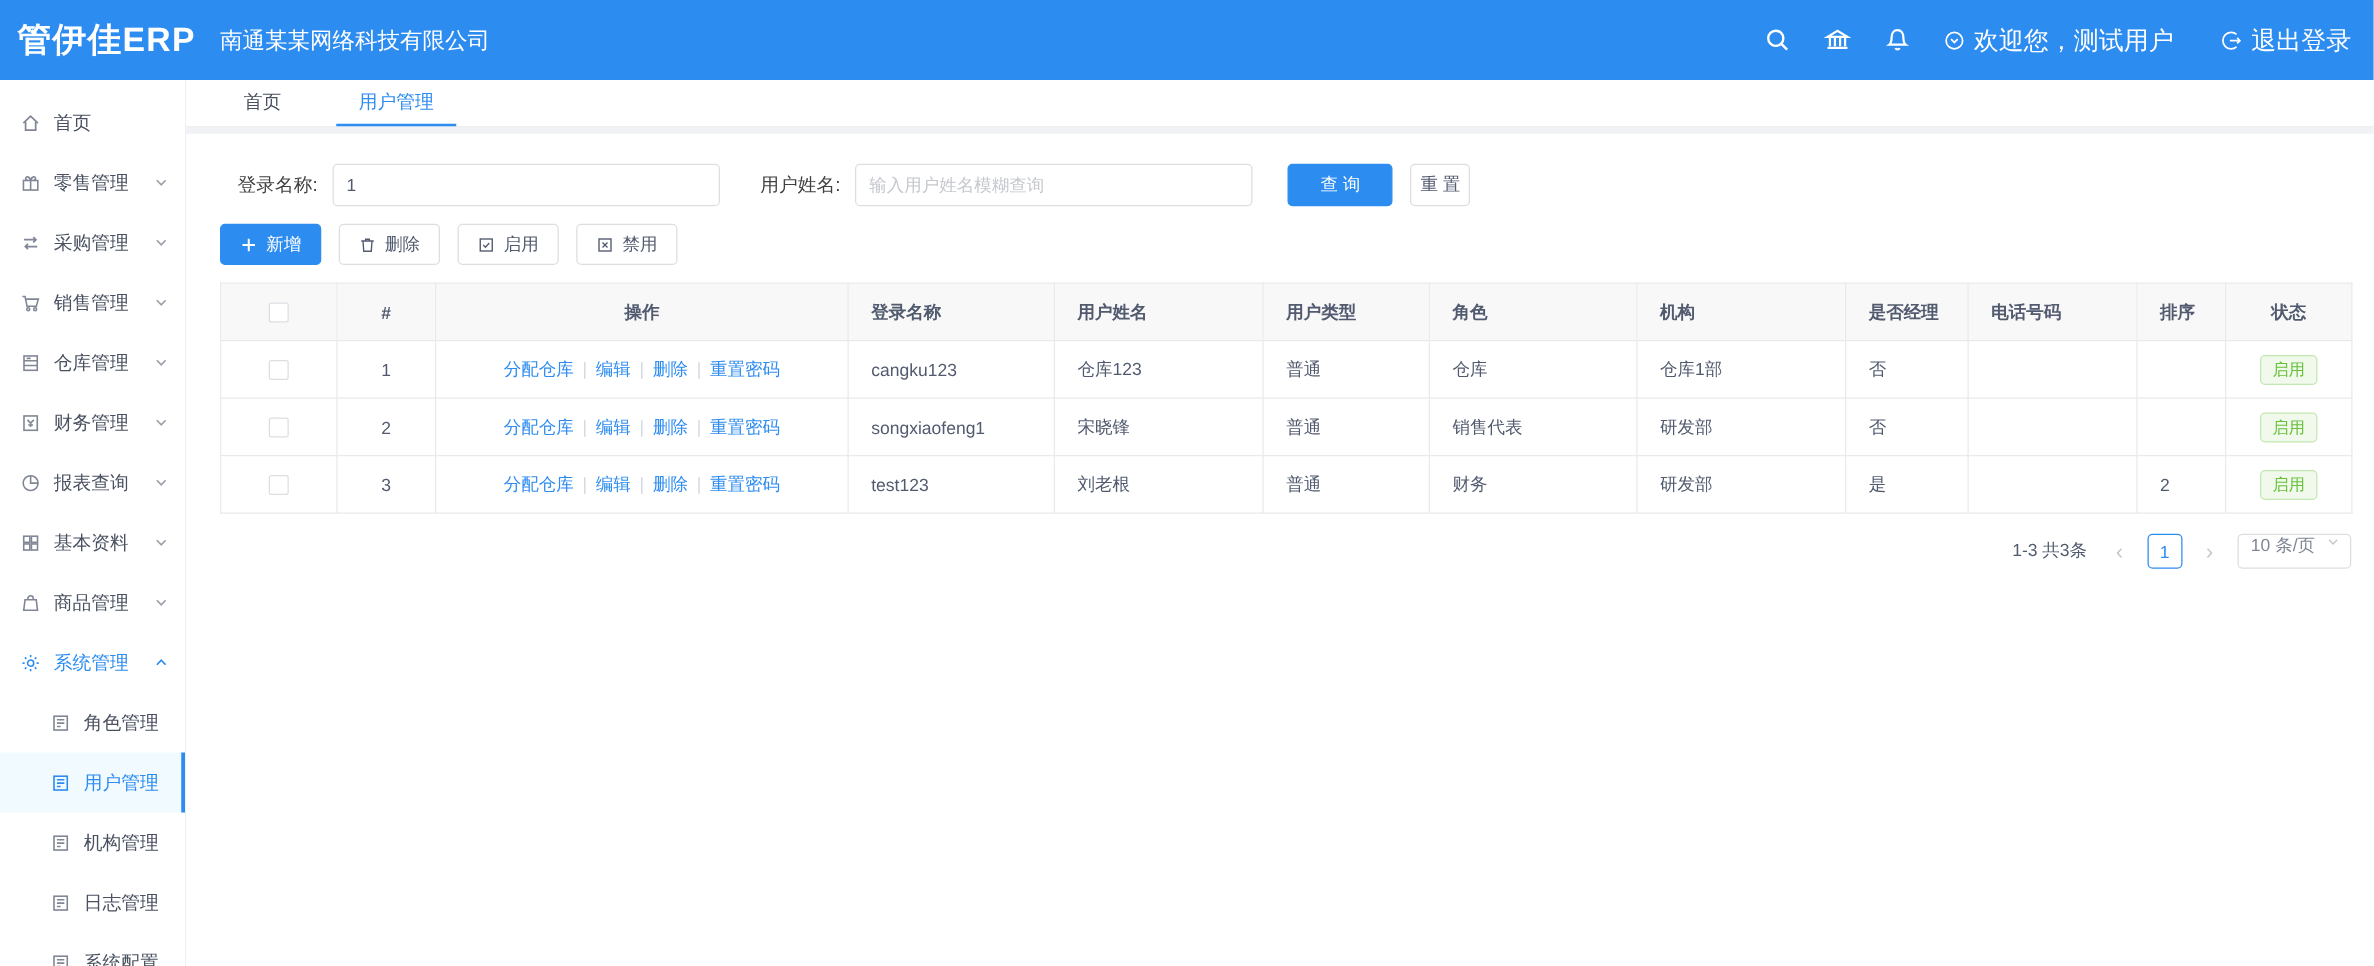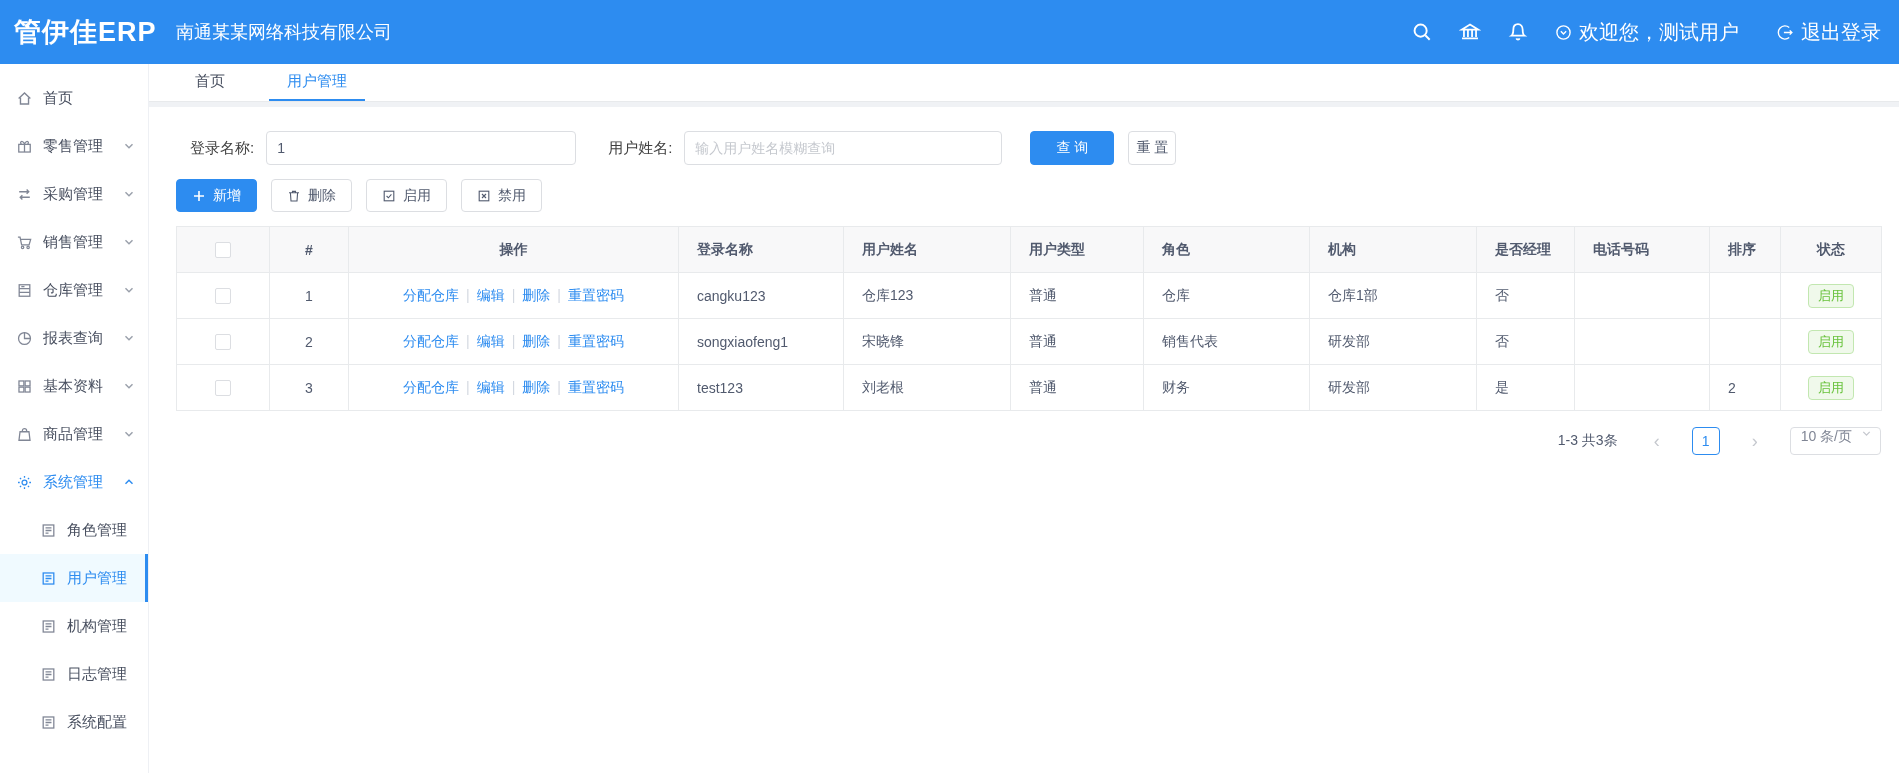--- a/index.html
+++ b/index.html
@@ -65,21 +65,21 @@
   .grid th, .grid td { border:1px solid #e8eaec; height:46px; padding:0 18px; white-space:nowrap; overflow:hidden; }
   .grid th { background:#f8f8f9; font-weight:bold; color:#515a6e; text-align:left; }
   .grid td { color:#515a6e; background:#fff; }
   .col-center { text-align:center !important; }
   .cb { display:inline-block; width:16px; height:16px; border:1px solid #dcdee2; border-radius:2px; background:#fff; cursor:pointer; vertical-align:middle; }
   .op-link { color:#2d8cf0; cursor:pointer; }
   .op-sep { color:#d4d9e1; margin:0 7px; }
   .badge { display:inline-block; padding:3px 9px; font-size:13px; line-height:16px; color:#67c23a; background:#f0f9eb; border:1px solid #c2e7b0; border-radius:4px; cursor:pointer; }
 
   
-  .pager { width:1705px; margin-top:16px; display:flex; align-items:center; justify-content:flex-end; gap:24px; color:#515a6e; }
+  .pager { width:1705px; margin-top:16px; display:flex; align-items:center; justify-content:flex-end; gap:11px; color:#515a6e; }
   .pg-total { margin-right:4px; }
   .pg-chev { width:22px; height:28px; display:flex; align-items:center; justify-content:center; color:#c5c8ce; font-size:18px; cursor:pointer; }
   .pg-page { min-width:28px; height:28px; display:flex; align-items:center; justify-content:center; border:1px solid #2d8cf0; color:#2d8cf0; border-radius:4px; background:#fff; cursor:pointer; }
   .pg-size { height:28px; border:1px solid #dcdee2; border-radius:4px; display:flex; align-items:flex-start; gap:9px; padding:0 8px 0 10px; color:#808695; background:#fff; cursor:pointer; }
   .pg-size-chev { width:11px; height:11px; color:#c5c8ce; }
 </style>
 </head>
 <body>
 
 <div class="topbar">
@@ -154,20 +154,30 @@
       <svg class="mi-chev" viewBox="0 0 12 12" fill="none" stroke="currentColor" stroke-width="1.4">
           <path d="M2.5 4.2 L6 7.8 L9.5 4.2"></path>
         </svg>
     </div>
     <div class="menu-item">
       <svg class="mi-icon" viewBox="0 0 16 16" fill="none" stroke="currentColor" stroke-width="1.2">
           <rect x="3" y="2.6" width="10" height="10.8"></rect>
           <path d="M3 6.2 H13 M3 9.8 H13 M5 4.4 H8"></path>
         </svg>
       <span class="mi-label">仓库管理</span>
+      <svg class="mi-chev" viewBox="0 0 12 12" fill="none" stroke="currentColor" stroke-width="1.4">
+          <path d="M2.5 4.2 L6 7.8 L9.5 4.2"></path>
+        </svg>
+    </div>
+    <div class="menu-item">
+      <svg class="mi-icon" viewBox="0 0 16 16" fill="none" stroke="currentColor" stroke-width="1.2">
+          <rect x="3" y="2.6" width="10" height="10.8"></rect>
+          <path d="M5.6 5.6 L8 8 L10.4 5.6 M8 8 V11 M6.2 9.4 H9.8"></path>
+        </svg>
+      <span class="mi-label">财务管理</span>
       <svg class="mi-chev" viewBox="0 0 12 12" fill="none" stroke="currentColor" stroke-width="1.4">
           <path d="M2.5 4.2 L6 7.8 L9.5 4.2"></path>
         </svg>
     </div>
     <div class="menu-item">
       <svg class="mi-icon" viewBox="0 0 16 16" fill="none" stroke="currentColor" stroke-width="1.2">
           <circle cx="8" cy="8" r="5.6"></circle>
           <path d="M8 2.4 V8 H13.6"></path>
         </svg>
       <span class="mi-label">报表查询</span>

